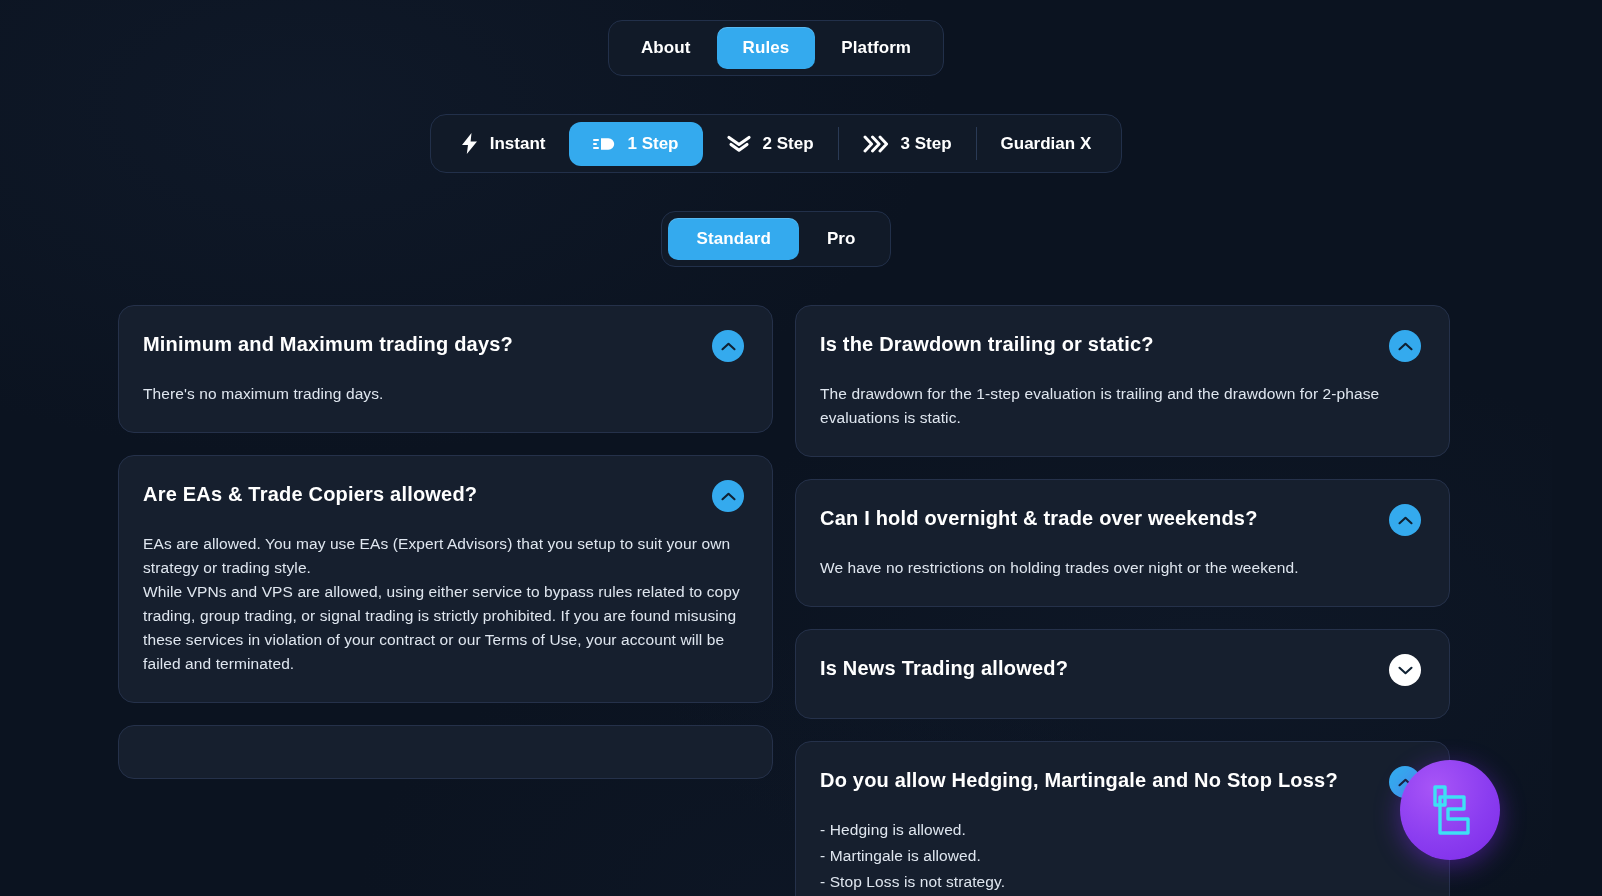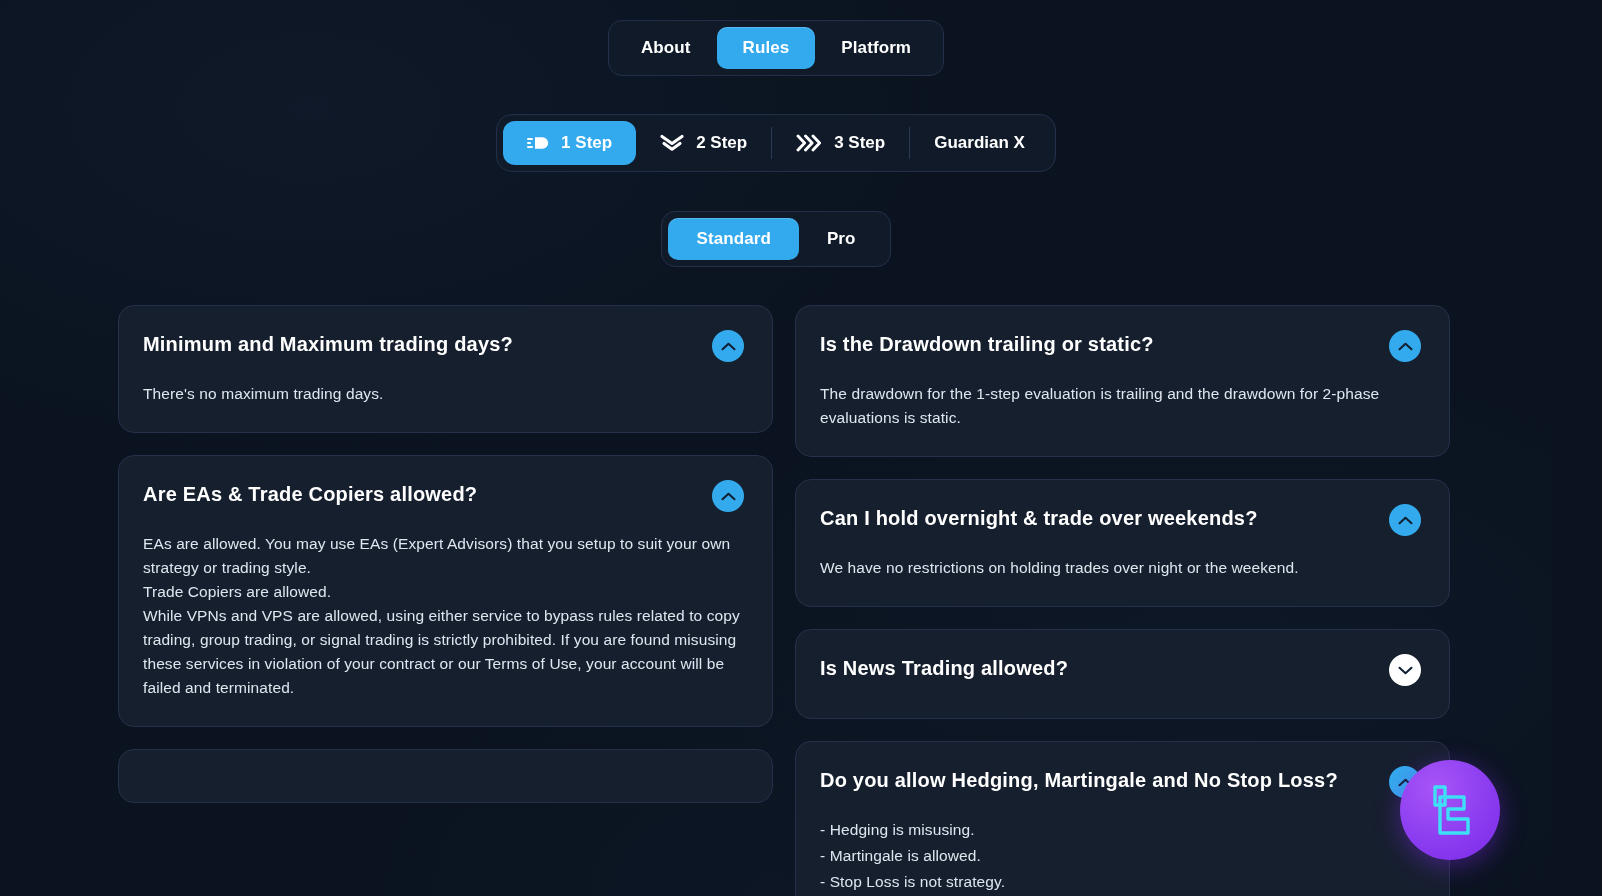--- a/index.html
+++ b/index.html
@@ -184,20 +184,28 @@
     <div class="seg">
       <button class="seg-btn">About</button>
       <button class="seg-btn active">Rules</button>
       <button class="seg-btn">Platform</button>
     </div>
   </div>
 
   <div class="seg-wrap" id="plan-tabs">
     <div class="seg">
 
+      <button class="plan-btn">
+        <span class="ico">
+          <svg width="17" height="21" viewBox="0 0 17 21" aria-hidden="true">
+            <path d="M10.5 0 1 12h6L5.8 21 16 8.4h-6.4L10.5 0z" fill="#ffffff"></path>
+          </svg>
+        </span>
+        <span>Instant</span>
+      </button>
 
       <button class="plan-btn active">
         <span class="ico">
           <svg width="22" height="16" viewBox="0 0 22 16" aria-hidden="true">
             <rect x="0" y="3" width="6" height="2.1" rx="1" fill="#ffffff"></rect>
             <rect x="0" y="7" width="4" height="2.1" rx="1" fill="#ffffff"></rect>
             <rect x="0" y="11" width="6" height="2.1" rx="1" fill="#ffffff"></rect>
             <path d="M8 2.2h7.4a3.1 3.1 0 0 1 0 11.6H8V2.2z" fill="#ffffff"></path>
           </svg>
         </span>
@@ -269,21 +277,20 @@
           <button class="toggle">
             <span class="ico">
               <svg width="15" height="9" viewBox="0 0 15 9" aria-hidden="true">
                 <path d="M1.5 7.2 7.5 1.8 13.5 7.2" fill="none" stroke="#0f2133" stroke-width="2.1" stroke-linecap="round" stroke-linejoin="round"></path>
               </svg>
             </span>
           </button>
         </div>
         <div class="faq-body">
           <p>EAs are allowed. You may use EAs (Expert Advisors) that you setup to suit your own strategy or trading style.</p>
-          <p>Trade Copiers are allowed.</p>
           <p>While VPNs and VPS are allowed, using either service to bypass rules related to copy trading, group trading, or signal trading is strictly prohibited. If you are found misusing these services in violation of your contract or our Terms of Use, your account will be failed and terminated.</p>
         </div>
       </div>
 
       <div class="faq closed peek">
         <div class="faq-head">
           <div class="faq-q"></div>
         </div>
       </div>
 
@@ -341,21 +348,21 @@
           <div class="faq-q">Do you allow Hedging, Martingale and No Stop Loss?</div>
           <button class="toggle">
             <span class="ico">
               <svg width="15" height="9" viewBox="0 0 15 9" aria-hidden="true">
                 <path d="M1.5 7.2 7.5 1.8 13.5 7.2" fill="none" stroke="#0f2133" stroke-width="2.1" stroke-linecap="round" stroke-linejoin="round"></path>
               </svg>
             </span>
           </button>
         </div>
         <div class="faq-body">
-          <p class="tight">- Hedging is misusing.</p>
+          <p class="tight">- Hedging is allowed.</p>
           <p class="tight">- Martingale is allowed.</p>
           <p class="tight">- Stop Loss is not strategy.</p>
         </div>
       </div>
 
     </div>
   </div>
 
   <button class="fab">
     <span class="ico">

